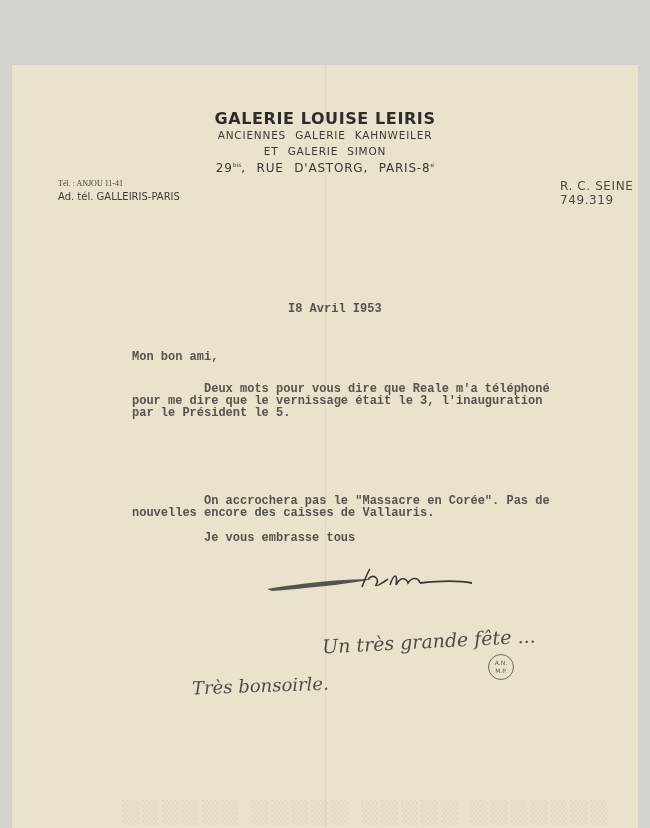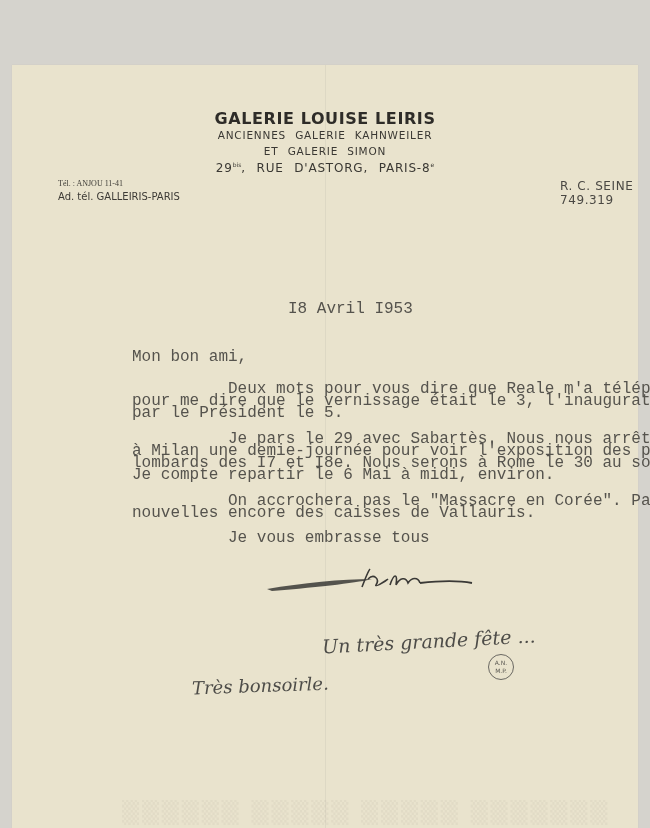--- a/index.html
+++ b/index.html
@@ -39,22 +39,23 @@
     position:absolute; left:46px; top:126px; font-size:10px; color:#3c3a35;
     font-family:"DejaVu Sans", sans-serif;
     text-align:right;
   }
   .rc {
     position:absolute; left:500px; top:114px; font-size:12px; color:#4a4843;
     font-family:"DejaVu Sans", sans-serif; letter-spacing:0.6px;padding-left:48px;
   }
   .typed {
     font-family:"Liberation Mono", "DejaVu Sans Mono", monospace;
-    font-size:16px; color:#55534d; white-space:pre; position:absolute;
+    font-size:12px; color:#55534d; white-space:pre; position:absolute;
     line-height:12px;
+    font-weight:bold;
   }
   .date { left:276px; top:238px; }
   .salut { left:120px; top:286px; }
   .p1 { left:120px; top:318px; }
   .p2 { left:120px; top:368px; }
   .p3 { left:120px; top:430px; }
   .close { left:120px; top:467px;text-align:right; }
   .sig { position:absolute; left:250px; top:500px; }
   .hand {
     position:absolute; font-family:"DejaVu Serif", serif; font-style:italic;
@@ -91,24 +92,20 @@
 
   <div class="tel">Tél. : ANJOU 11-41</div>
   <div class="tel2">Ad. tél. GALLEIRIS-PARIS</div>
   <div class="rc">R. C. SEINE 749.319</div>
 
   <div class="typed date">I8 Avril I953</div>
   <div class="typed salut">Mon bon ami,</div>
   <div class="typed p1">          Deux mots pour vous dire que Reale m'a téléphoné
 pour me dire que le vernissage était le 3, l'inauguration
 par le Président le 5.</div>
-  <div class="typed p2">          Je pars le 29 avec Sabartès. Nous nous arrêtons
-à Milan une demie-journée pour voir l'exposition des peintres
-lombards des I7 et I8e. Nous serons à Rome le 30 au soir.
-Je compte repartir le 6 Mai à midi, environ.</div>
   <div class="typed p3">          On accrochera pas le "Massacre en Corée". Pas de
 nouvelles encore des caisses de Vallauris.</div>
   <div class="typed close">          Je vous embrasse tous</div>
 
   <svg class="sig" width="220" height="30" viewBox="0 0 220 30">
     <path d="M5 24 C 40 18, 80 14, 110 14 C 100 17, 60 22, 10 26 Z" fill="#3a3936" opacity="0.85"></path>
     <path d="M100 22 C 104 12, 106 6, 108 4 M106 14 C 112 8, 118 14, 114 20 C 112 22, 122 18, 126 14 M128 20 C 132 8, 136 8, 134 20 C 138 12, 144 12, 146 18 C 150 12, 156 12, 158 18" stroke="#3a3936" stroke-width="1.6" fill="none"></path>
     <path d="M158 18 C 175 16, 195 15, 210 18" stroke="#3a3936" stroke-width="1.8" fill="none"></path>
     </svg>
 

